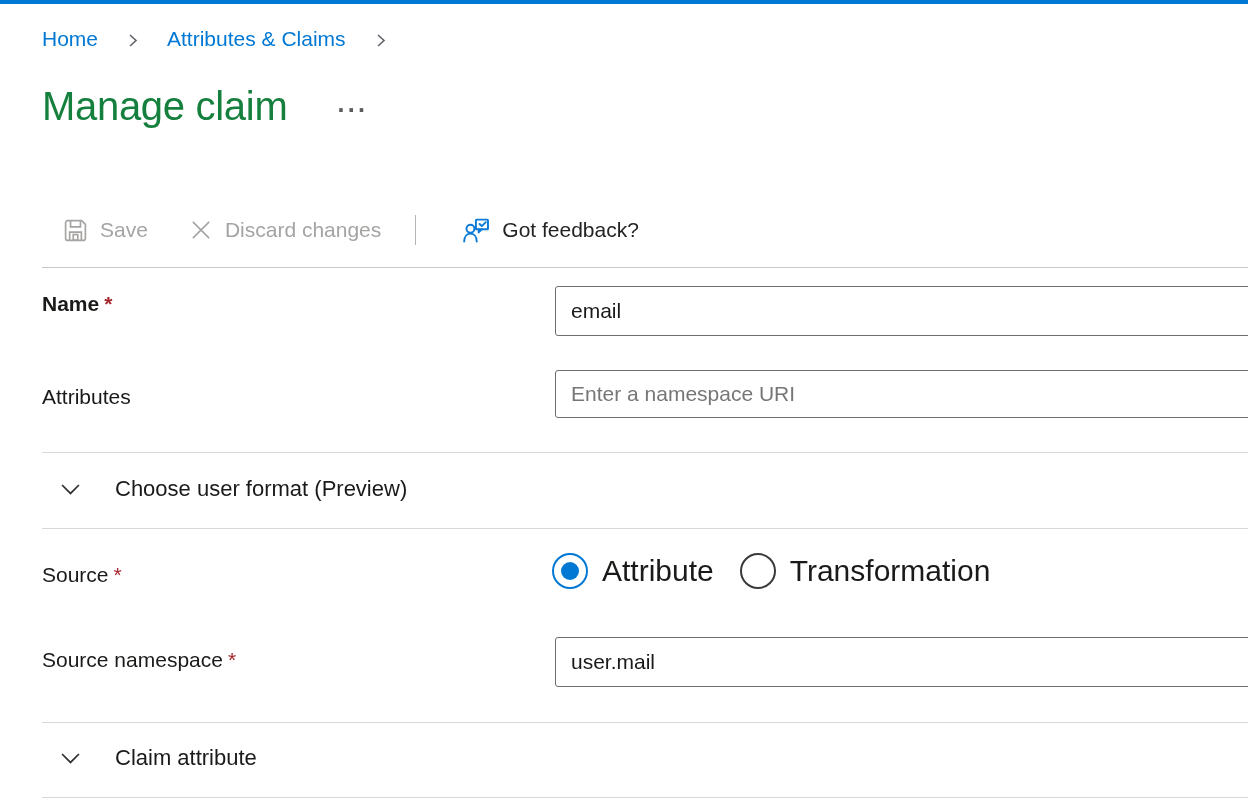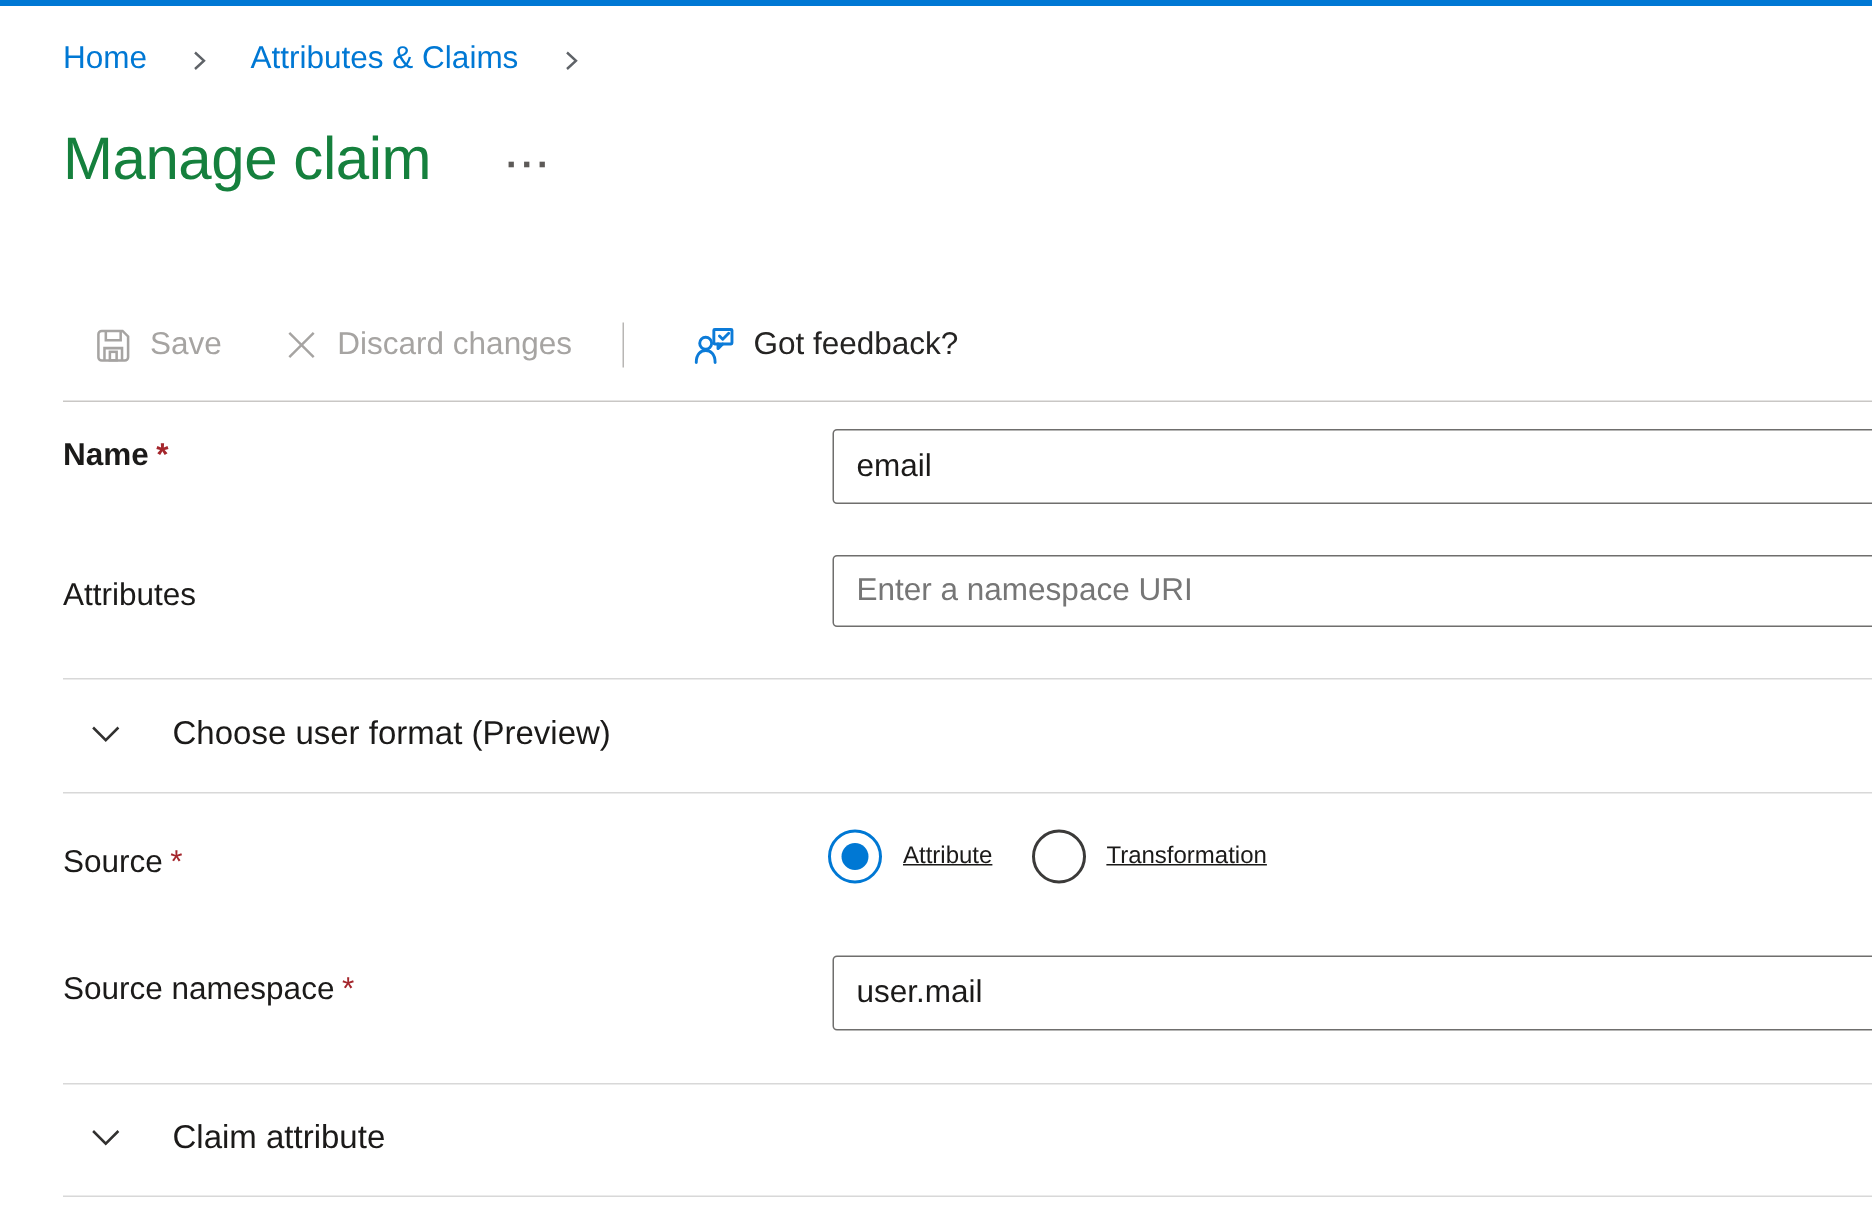--- a/index.html
+++ b/index.html
@@ -50,21 +50,21 @@
   .section{position:absolute;left:42px;right:0;height:46px;display:flex;align-items:center;gap:31px;cursor:pointer;background:transparent;border:none;font-family:inherit;}
   .section-label{font-size:22px;color:var(--text);}
   .chevron{display:flex;align-items:center;margin-left:15px;}
 
   
   .radio-group{position:absolute;left:552px;top:553px;display:flex;align-items:center;gap:26px;}
   .radio-option{display:flex;align-items:center;gap:14px;cursor:pointer;}
   .radio-circle{width:36px;height:36px;border-radius:50%;border:2px solid #3b3a39;background:#fff;position:relative;flex:none;}
   .radio-option.checked .radio-circle{border-color:var(--accent);}
   .radio-option.checked .radio-circle::after{content:"";position:absolute;left:7px;top:7px;width:18px;height:18px;border-radius:50%;background:var(--accent);}
-  .radio-label{font-size:16px;color:var(--text);text-decoration:underline;}
+  .radio-label{font-size:30px;color:var(--text);}
 </style>
 </head>
 <body>
 
 <div class="topbar"></div>
 
 <nav class="breadcrumb">
   <a class="crumb">Home</a>
   <span class="crumb-sep">
     <svg width="19" height="19" viewBox="0 0 19 19">

